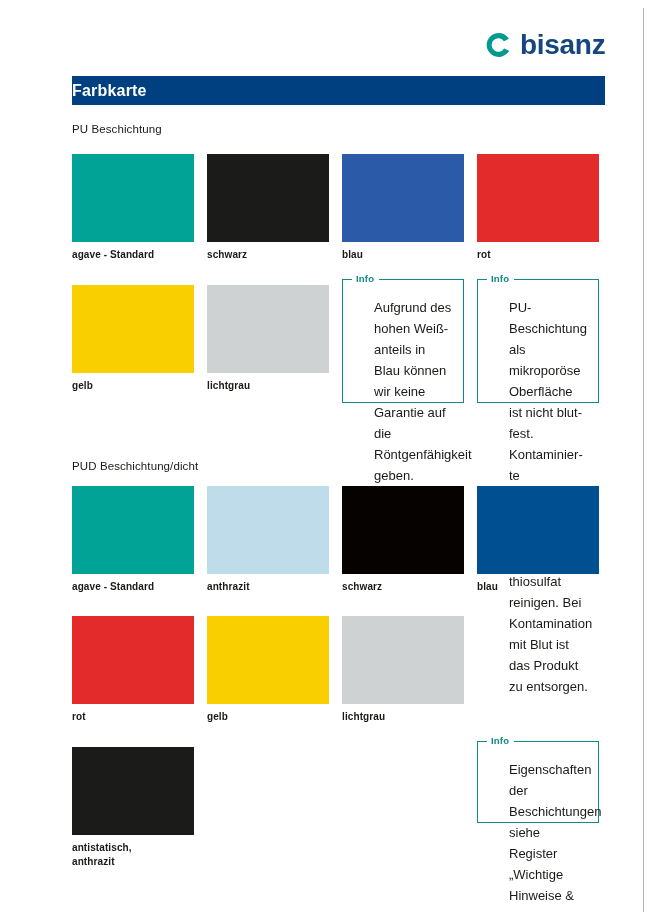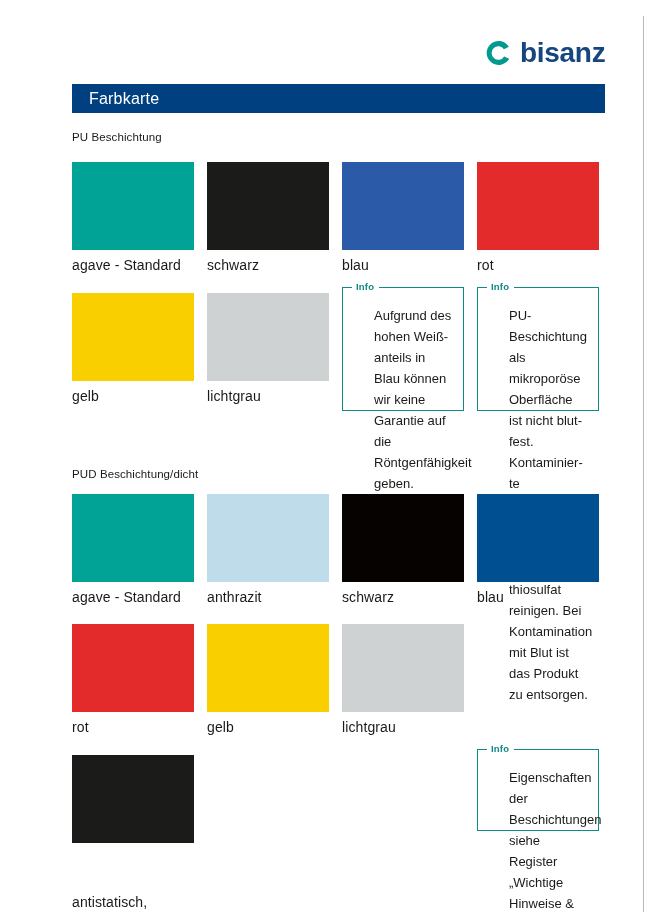--- a/index.html
+++ b/index.html
@@ -10,21 +10,21 @@
   body {
     width: 648px; height: 912px;
     position: relative;
     font-family: "Liberation Sans", sans-serif;
     color: #1a1a18;
     overflow: hidden;
   }
 
   .page {
     position: absolute;
-    left: 0; top: 16px;
+    left: 0; top: 8px;
     width: 648px; height: 737px;
     background: #ffffff;
   }
 
   
   .page-edge-rule {
     position: absolute;
     top: 0; left: 643px;
     width: 1px; height: 912px;
     background: #b9b9b9;
@@ -53,22 +53,21 @@
     position: absolute;
     left: 72px; top: 68px;
     width: 533px; height: 29px;
     background: #004080;
     display: flex;
     align-items: center;
   }
   .title-bar-text {
     color: #ffffff;
     font-size: 16px;
-    font-weight: normal;
-    padding-left: 17px;
+    font-weight: bold;
     letter-spacing: 0.2px;
   }
 
   
   .section-heading {
     position: absolute;
     left: 72px;
     font-size: 11.5px;
     font-weight: normal;
     color: #1a1a18;
@@ -78,24 +77,25 @@
   #sec-pud-heading { top: 452px; }
 
   
   .swatch {
     position: absolute;
     width: 122px; height: 88px;
   }
   .swatch-label {
     position: absolute;
     width: 130px;
-    font-size: 14px;
+    font-size: 10px;
     color: #1a1a18;
     line-height: 1.35;
     letter-spacing: 0.1px;
+    font-weight: bold;
   }
 
   
   .info-box {
     position: absolute;
     border: 1px solid #0f8a84;
     background: #ffffff;
     padding-left: 20px;
   }
   .info-legend {
@@ -165,21 +165,21 @@
       <div class="swatch-label" style="left: 342px; top: 572px;">schwarz</div>
       <div class="swatch" style="left: 477px; top: 478px; background: rgb(0, 79, 145);"></div>
       <div class="swatch-label" style="left: 477px; top: 572px;">blau</div>
       <div class="swatch" style="left: 72px; top: 608px; background: rgb(227, 43, 43);"></div>
       <div class="swatch-label" style="left: 72px; top: 702px;">rot</div>
       <div class="swatch" style="left: 207px; top: 608px; background: rgb(250, 207, 0);"></div>
       <div class="swatch-label" style="left: 207px; top: 702px;">gelb</div>
       <div class="swatch" style="left: 342px; top: 608px; background: rgb(206, 210, 211);"></div>
       <div class="swatch-label" style="left: 342px; top: 702px;">lichtgrau</div>
       <div class="swatch" style="left: 72px; top: 739px; background: rgb(27, 27, 25);"></div>
-      <div class="swatch-label" style="left: 72px; top: 833px; margin-top: 44px;">antistatisch,<br>anthrazit</div>
+      <div class="swatch-label" style="left: 72px; top: 833px;">antistatisch,<br>anthrazit</div>
       <div class="info-box" style="left: 477px; top: 733px; width: 122px; height: 82px;">
         <span class="info-legend">Info</span>
         <div class="info-body">Eigenschaften der Beschichtungen siehe Register „Wichtige Hinweise &amp; Pflege“</div>
       </div>
     </div>
 
   <div class="page-edge-rule"></div>
 </div>
 
 </body></html>

